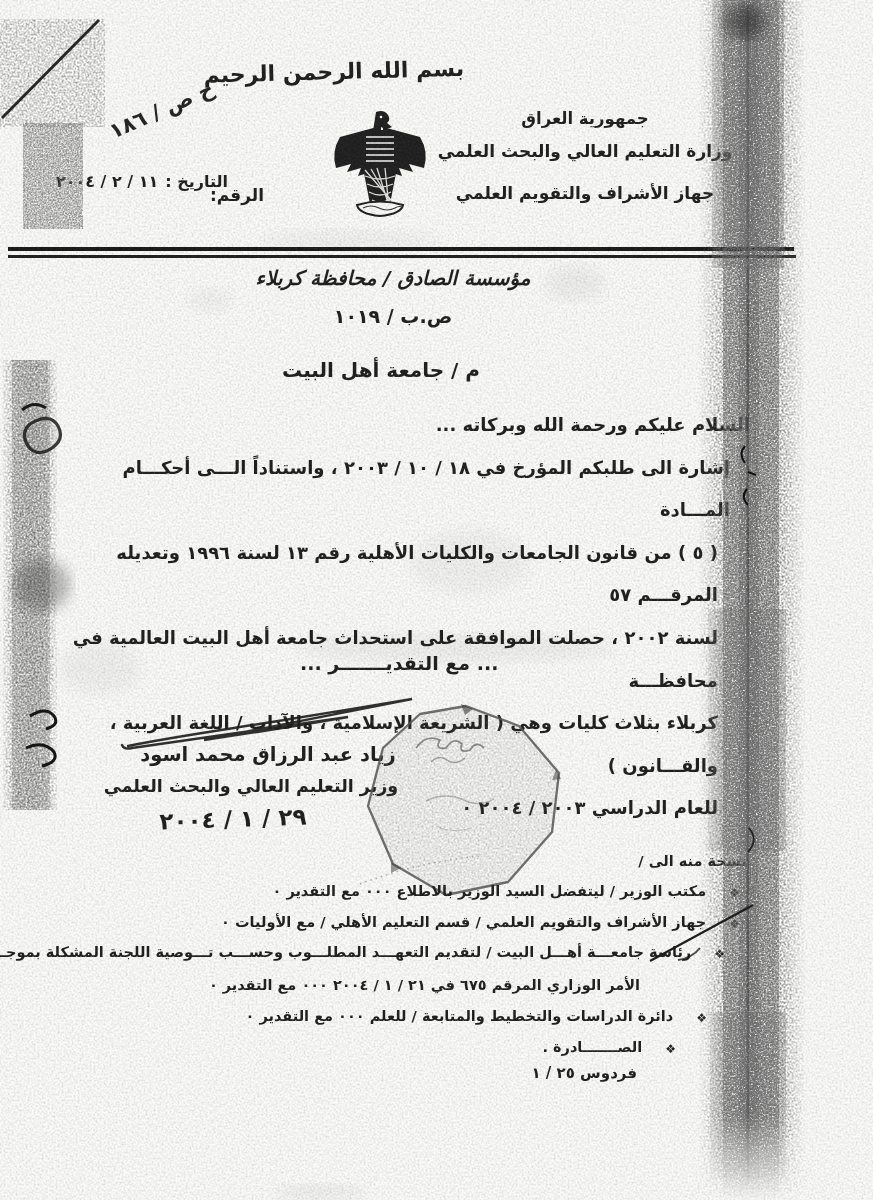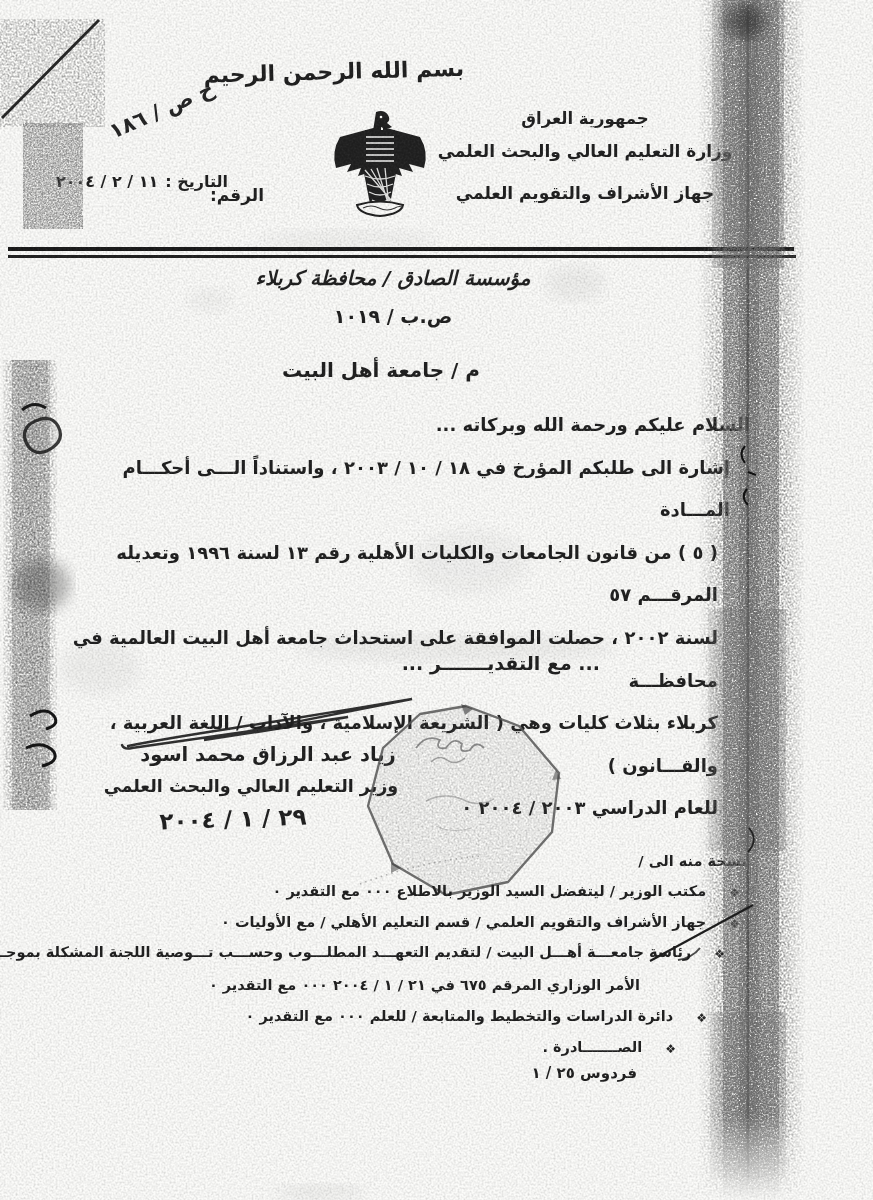--- a/index.html
+++ b/index.html
@@ -20,21 +20,21 @@
   .rule{position:absolute;background:#181818;}
   .rule1{top:247px;left:8px;width:786px;height:4px;}
   .rule2{top:255px;left:8px;width:788px;height:3px;background:#1f1f1f;}
   .addr1{top:266px;left:183px;width:420px;font-size:20px;font-style:italic;}
   .addr2{top:305px;left:183px;width:420px;font-size:19px;}
   .subj{top:358px;left:181px;width:400px;font-size:20px;}
   .body{position:absolute;top:404px;left:58px;width:660px;font-size:18px;line-height:42.6px;
         font-weight:bold;text-align:right;}
   .body .sal{margin-right:-32px;}
   .body .ind{margin-right:-12px;}
-  .closing{top:652px;left:300px;width:300px;font-size:19px;text-align:right;}
+  .closing{top:652px;left:300px;width:300px;font-size:19px;text-align:left;}
   .sig{top:690px;left:112px;width:330px;height:64px;}
   .sname{top:743px;left:103px;width:330px;font-size:19.5px;}
   .stitle{top:776px;left:86px;width:330px;font-size:17.5px;}
   .sdate{top:806px;left:138px;width:190px;font-size:23px;transform:rotate(-2deg);text-align:center;}
   .stamp{top:696px;left:356px;width:228px;height:212px;}
   .chead{top:853px;right:126px;font-size:14.5px;}
   .citem{position:absolute;font-weight:bold;font-size:14.5px;white-space:nowrap;}
   .bullet{font-size:12px;margin-left:18px;position:relative;top:1px;}
   .c0{top:883px;right:133px;}
   .c1{top:914px;right:133px;}

